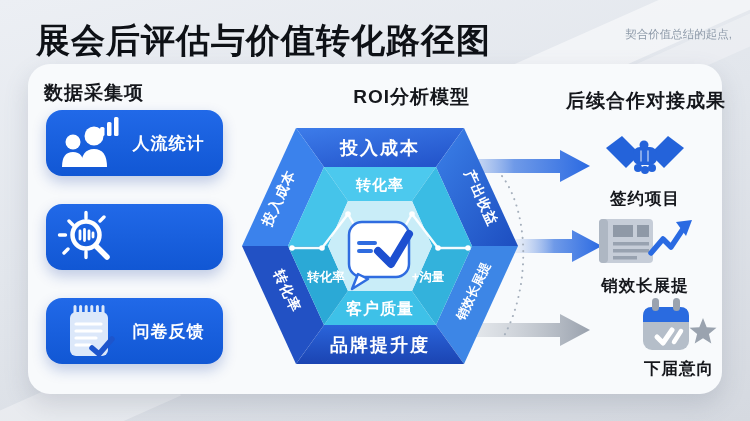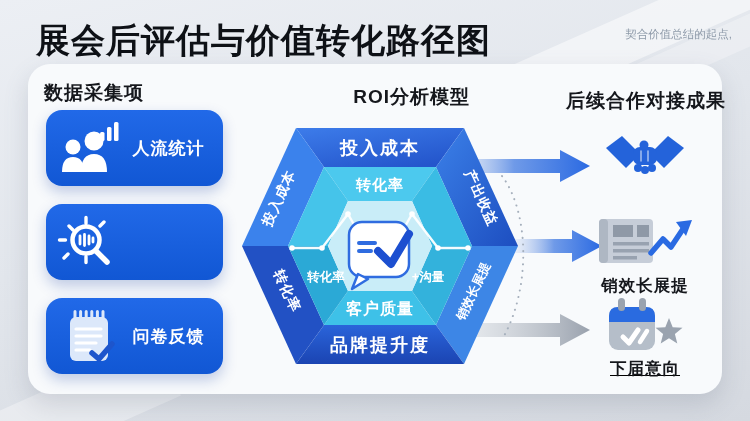--- a/index.html
+++ b/index.html
@@ -12,32 +12,32 @@
   .s3 { width:260px; height:60px; left:-80px; bottom:-30px; background:rgba(255,255,255,.35); transform:rotate(-24deg); }
   .page-title { position:absolute; left:36px; top:18px; font-size:34px; font-weight:900; color:#0e1116; letter-spacing:1px; }
   .watermark { position:absolute; right:18px; top:27px; font-size:11.5px; color:#8e9aa9; }
   .card { position:absolute; left:28px; top:64px; width:694px; height:330px; background:#f8fafc;
           border-radius:22px; box-shadow:0 10px 24px rgba(90,100,120,.20); }
   .sec-header { position:absolute; font-size:19px; font-weight:900; color:#15171c; letter-spacing:1px; z-index:3; }
   .hd-left  { left:44px; top:80px; }
   .hd-mid   { left:290px; top:84px; width:180px; text-align:right; }
   .hd-right { left:566px; top:80px; width:160px; text-align:left;margin-top:8px; }
   .diagram { position:absolute; left:0; top:0; z-index:2; pointer-events:none; }
-  .mcard { position:absolute; left:46px; width:177px; height:76px; border-radius:16px;
+  .mcard { position:absolute; left:46px; width:177px; height:66px; border-radius:16px;
            background:linear-gradient(180deg,#2169e8 0%,#1157d4 100%);
            box-shadow:0 6px 14px rgba(20,60,160,.25);
            display:flex; align-items:center; padding-left:10px; z-index:3; }
   .mc1 { top:110px; } .mc2 { top:204px; } .mc3 { top:298px; }
   .mcard .ic { width:66px; height:56px; flex:0 0 66px; }
   .mcard .lbl { flex:1; text-align:center; color:#fff; font-size:17px; font-weight:800; letter-spacing:1px; padding-right:8px; }
   .ritem { position:absolute; z-index:3; text-align:center; }
   .ritem .rlbl { font-size:16.5px; font-weight:800; color:#15171c; letter-spacing:1px; margin-top:2px; }
   .ri1 { left:575px; top:128px; width:140px; }
   .ri2 { left:575px; top:211px; width:140px; }
-  .ri3 { left:575px; top:296px; width:140px;text-decoration:underline; }
+  .ri3 { left:609px; top:296px; width:140px; }
   svg text { font-family:"Liberation Sans","DejaVu Sans",sans-serif; }
 </style>
 </head>
 <body>
 
 <div class="stage">
 
   <div class="stripe s1"></div>
   <div class="stripe s2"></div>
   <div class="stripe s3"></div>
@@ -180,20 +180,21 @@
         <path d="M3,20 L19,8 L37,26 L23,40 Z"></path>
         <path d="M81,20 L65,8 L47,26 L61,40 Z"></path>
         <rect x="30" y="19" width="24" height="18" rx="7"></rect>
         <circle cx="35" cy="40" r="4"></circle>
           <circle cx="42" cy="42" r="4"></circle>
           <circle cx="49" cy="40" r="4"></circle>
         <circle cx="41" cy="17" r="4.5"></circle>
       </g>
       <path d="M38,23 V33 M45,23 V33" stroke="#ffffff" stroke-width="1.6" opacity="0.55" stroke-linecap="round"></path>
     </svg>
+    <div class="rlbl">签约项目</div>
   </div>
 
   <div class="ritem ri2">
     <svg width="104" height="58" viewBox="0 0 104 58">
       <rect x="6" y="8" width="54" height="44" rx="4" fill="#c6cdd8"></rect>
       <rect x="6" y="8" width="9" height="44" rx="4" fill="#aeb7c3"></rect>
       <rect x="20" y="14" width="20" height="12" fill="#8f99a7"></rect>
       <rect x="44" y="14" width="12" height="12" fill="#8f99a7"></rect>
       <rect x="20" y="31" width="36" height="3.5" fill="#98a2b0"></rect>
       <rect x="20" y="38" width="36" height="3.5" fill="#98a2b0"></rect>

